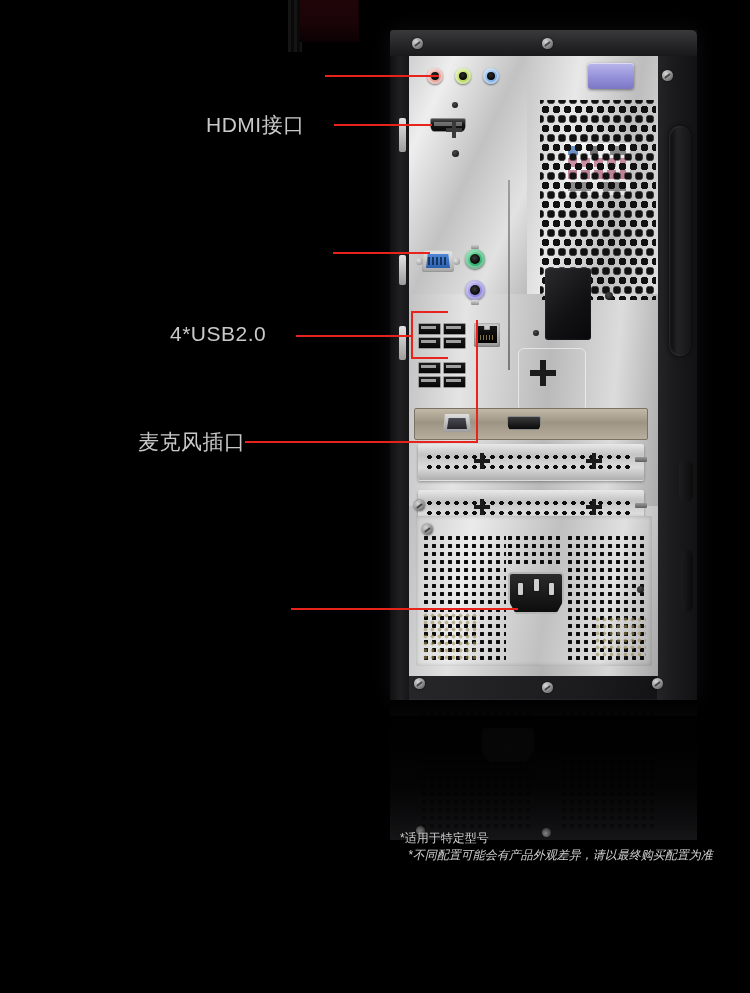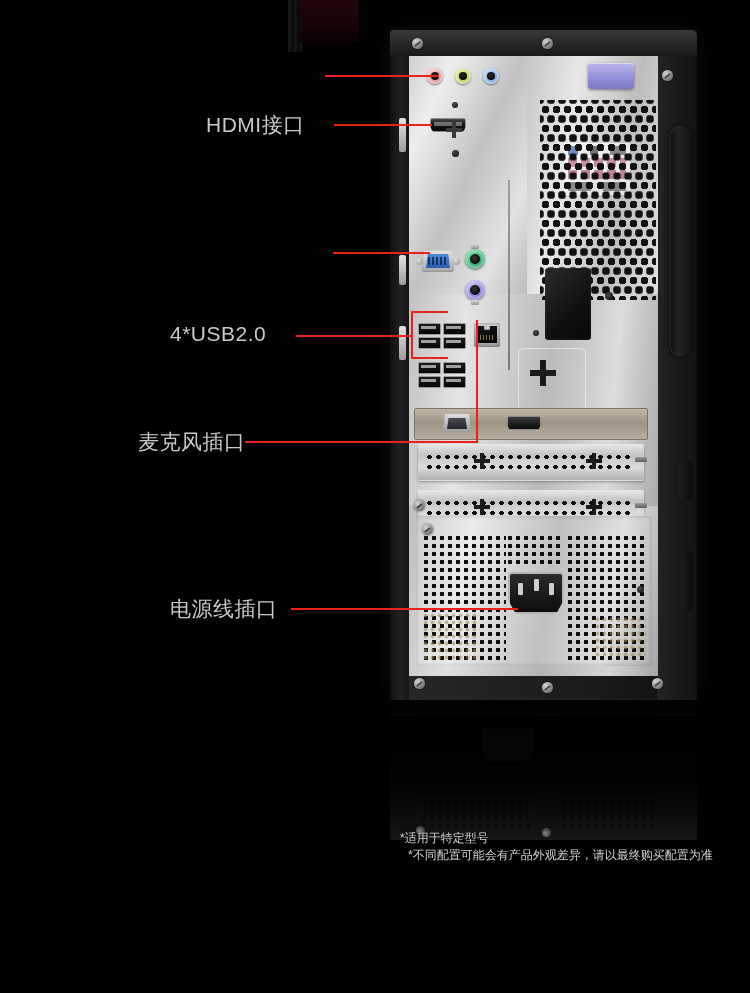--- a/index.html
+++ b/index.html
@@ -549,19 +549,18 @@
   <div class="callout" style="left:170px;top:322px;">4*USB2.0</div>
   <div class="leader" style="left:296px;top:335px;width:116px;"></div>
   <div class="leader-v" style="left:411px;top:311px;height:48px;"></div>
   <div class="leader" style="left:411px;top:311px;width:37px;"></div>
   <div class="leader" style="left:411px;top:357px;width:37px;"></div>
 
   <div class="callout" style="left:138px;top:428px;">麦克风插口</div>
   <div class="leader" style="left:245px;top:441px;width:232px;"></div>
   <div class="leader-v" style="left:476px;top:320px;height:123px;"></div>
 
-  <div class="callout" style="left:170px;top:595px;">电源线插口</div>
   <div class="leader" style="left:291px;top:608px;width:227px;"></div>
 
   <div class="note" style="left:400px;top:830px;">*适用于特定型号</div>
-  <div class="note" style="left:408px;top:847px;">*不同配置可能会有产品外观差异，请以最终购买配置为准</div>
+  <div class="note" style="left:408px;top:847px;font-style:italic;">*不同配置可能会有产品外观差异，请以最终购买配置为准</div>
 
 </div>
 
 </body></html>

